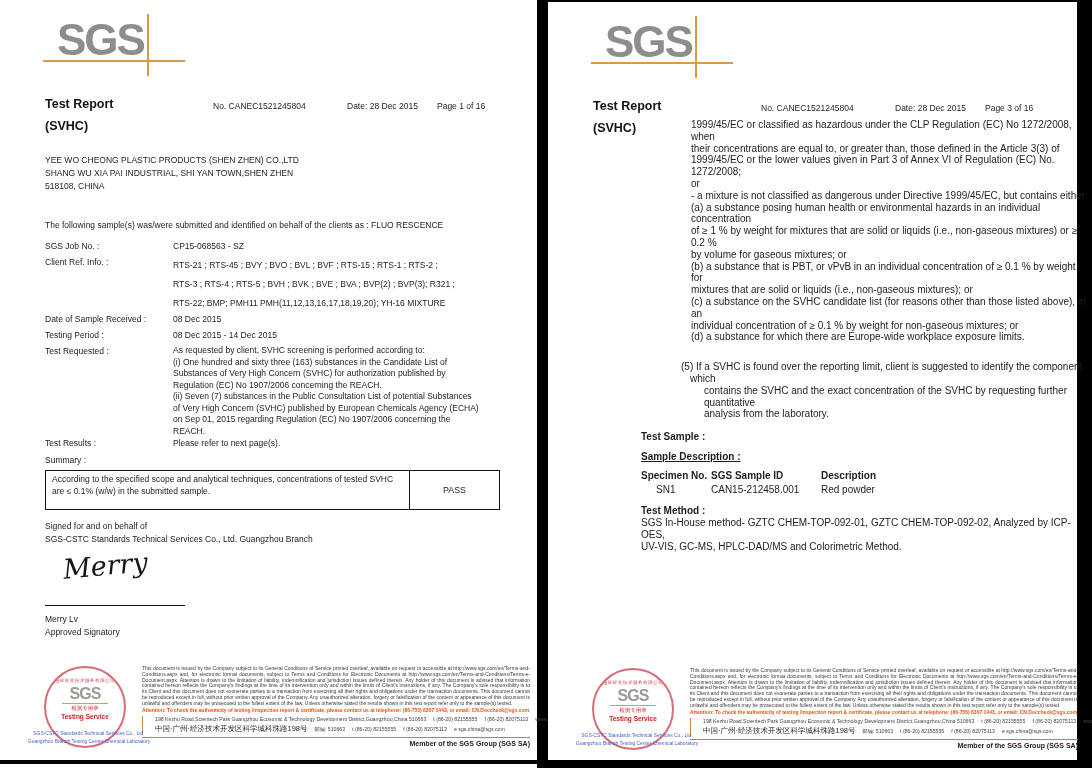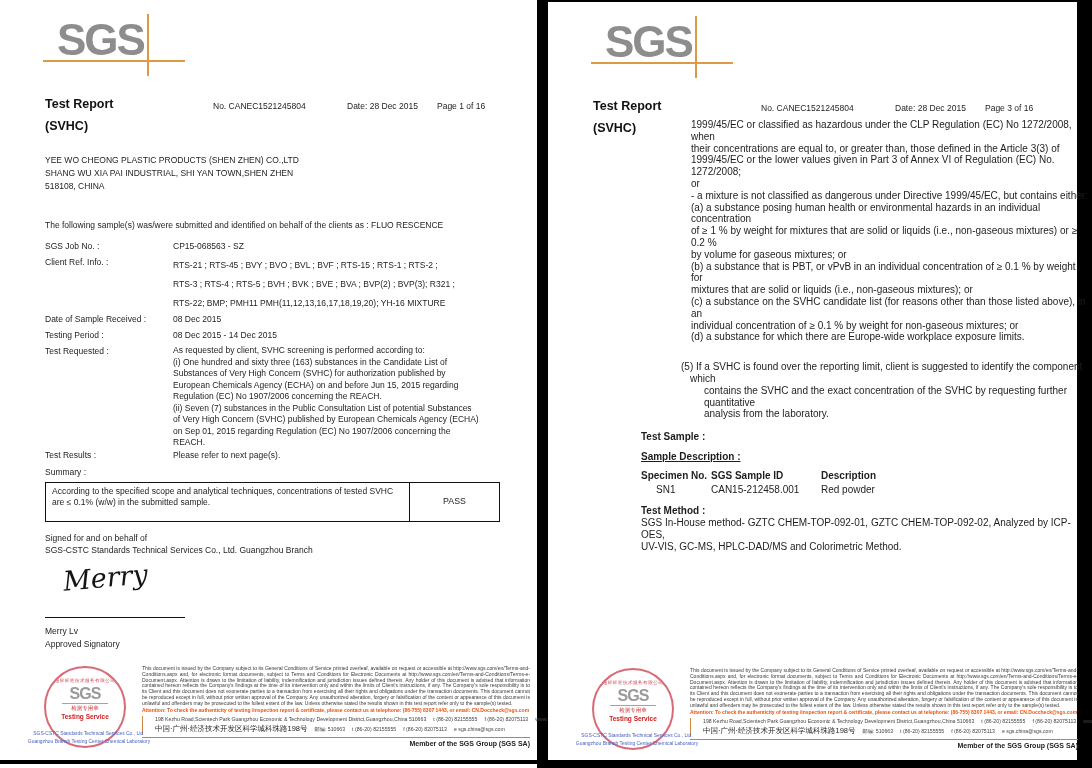--- a/index.html
+++ b/index.html
@@ -139,21 +139,20 @@
         <div class="fvalue">
             <div>08 Dec 2015 - 14 Dec 2015</div>
           </div>
       </div>
       <div class="frow">
         <div class="flabel">Test Requested :</div>
         <div class="fvalue v-tight">
             <div>As requested by client, SVHC screening is performed according to:</div>
             <div>(i) One hundred and sixty three (163) substances in the Candidate List of</div>
             <div>Substances of Very High Concern (SVHC) for authorization published by</div>
-            <div>European Chemicals Agency (ECHA) on and before Jun 15, 2015 regarding</div>
             <div>Regulation (EC) No 1907/2006 concerning the REACH.</div>
             <div>(ii) Seven (7) substances in the Public Consultation List of potential Substances</div>
             <div>of Very High Concern (SVHC) published by European Chemicals Agency (ECHA)</div>
             <div>on Sep 01, 2015 regarding Regulation (EC) No 1907/2006 concerning the</div>
             <div>REACH.</div>
           </div>
       </div>
       <div class="frow single">
         <div class="flabel">Test Results :</div>
         <div class="fvalue">

